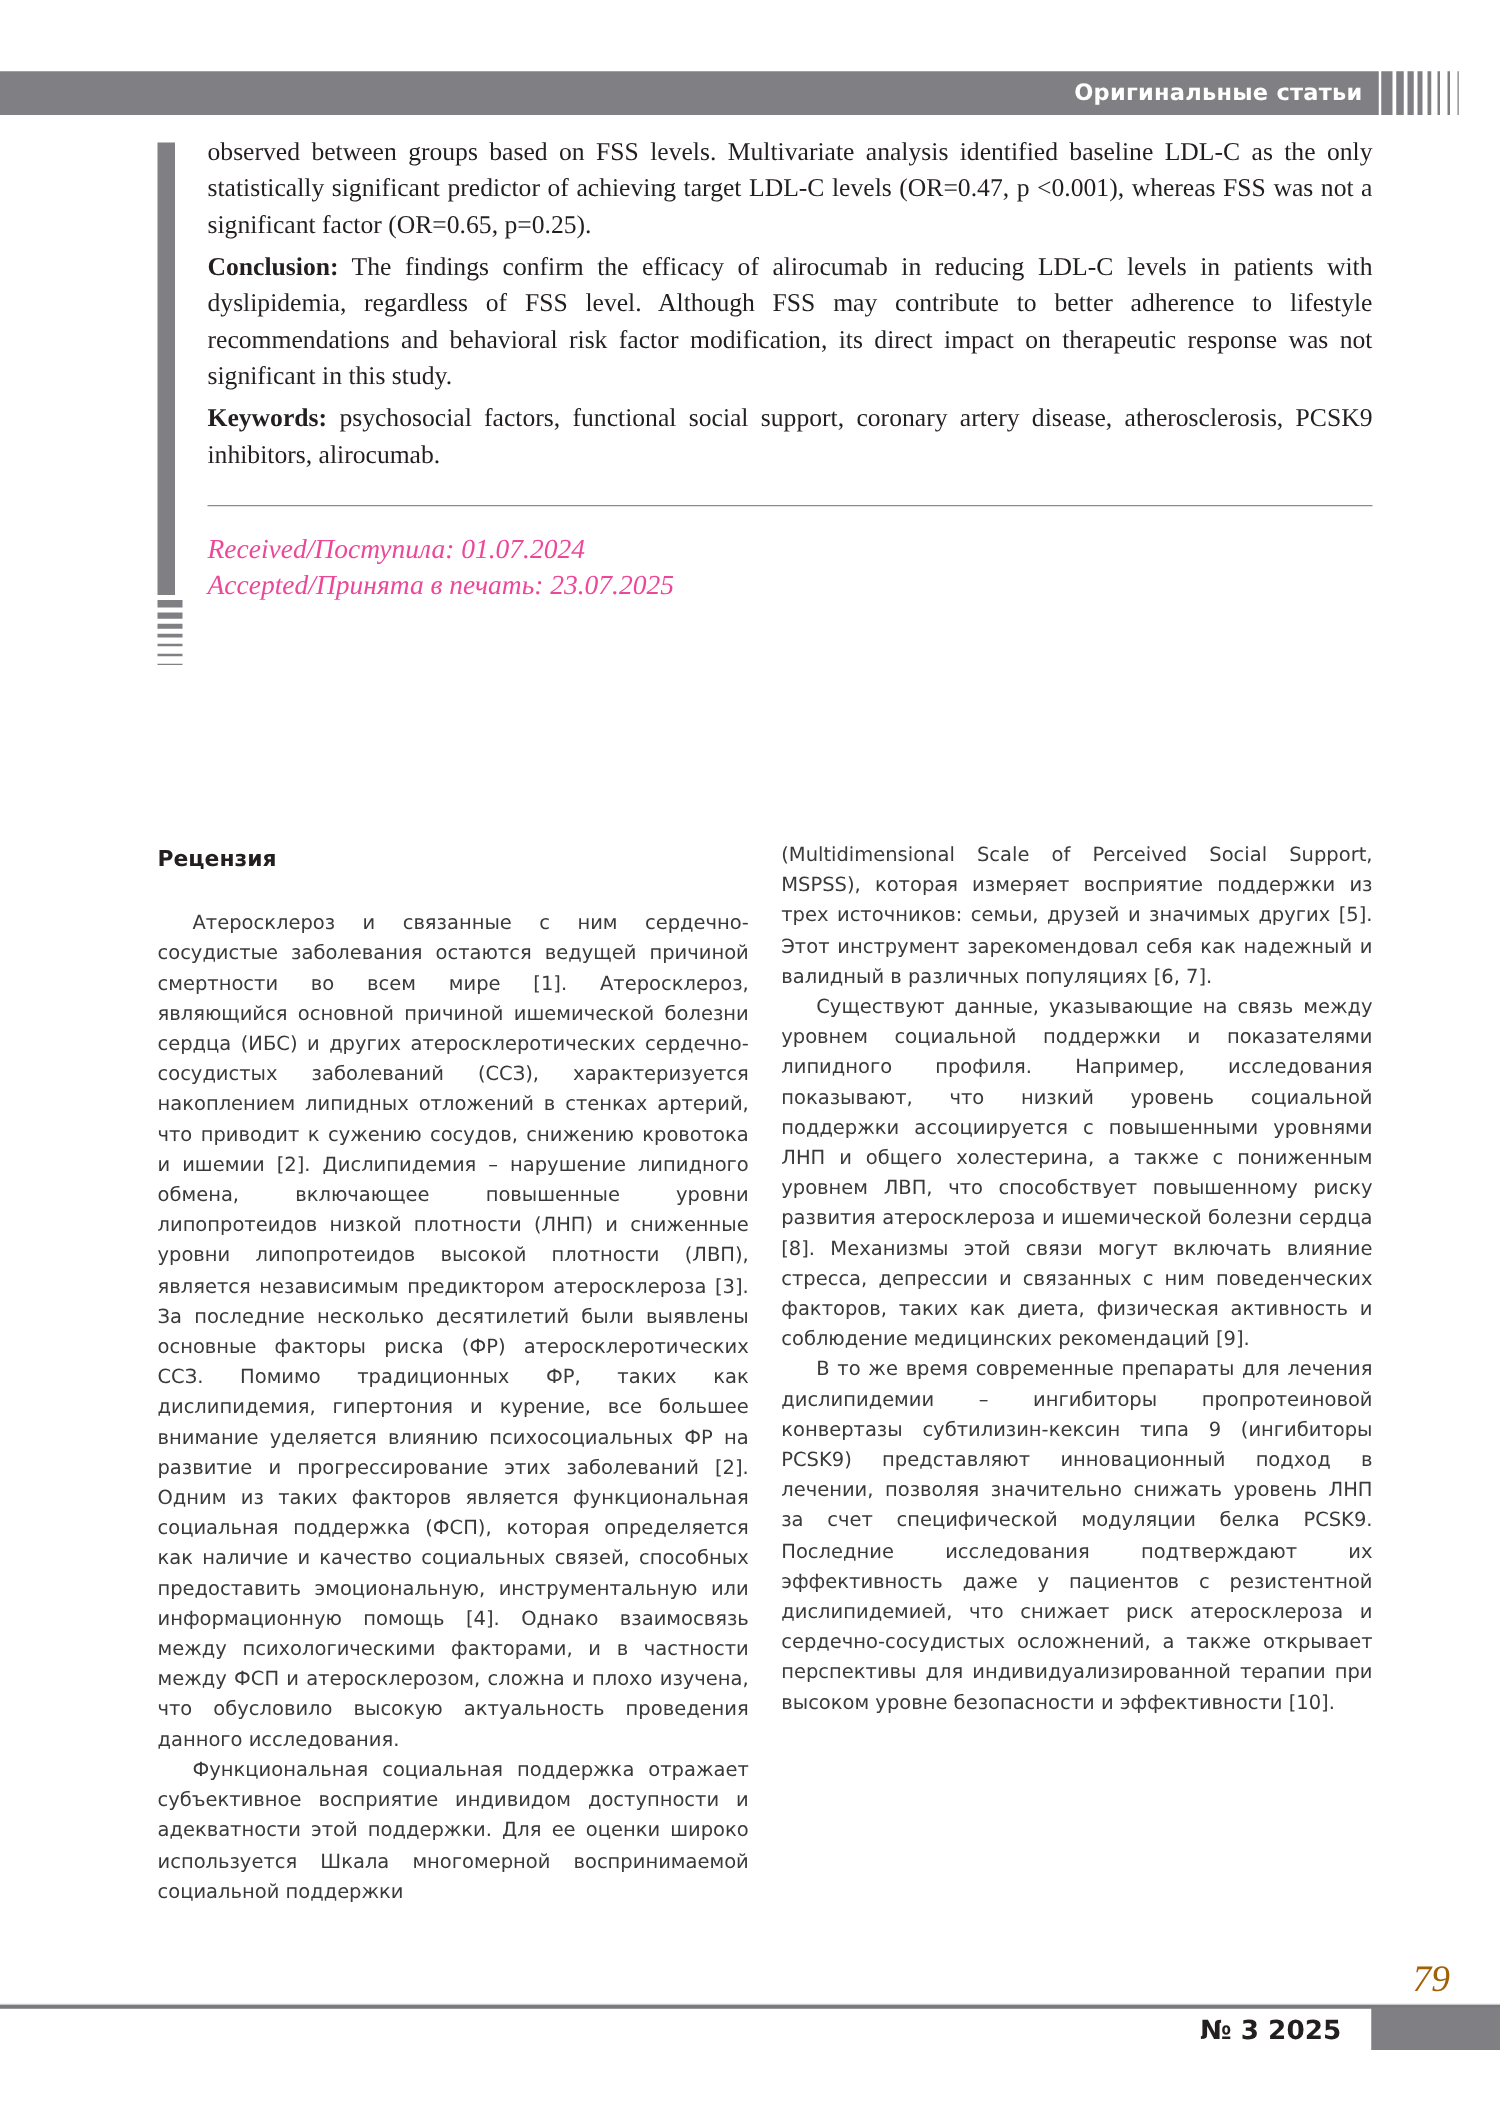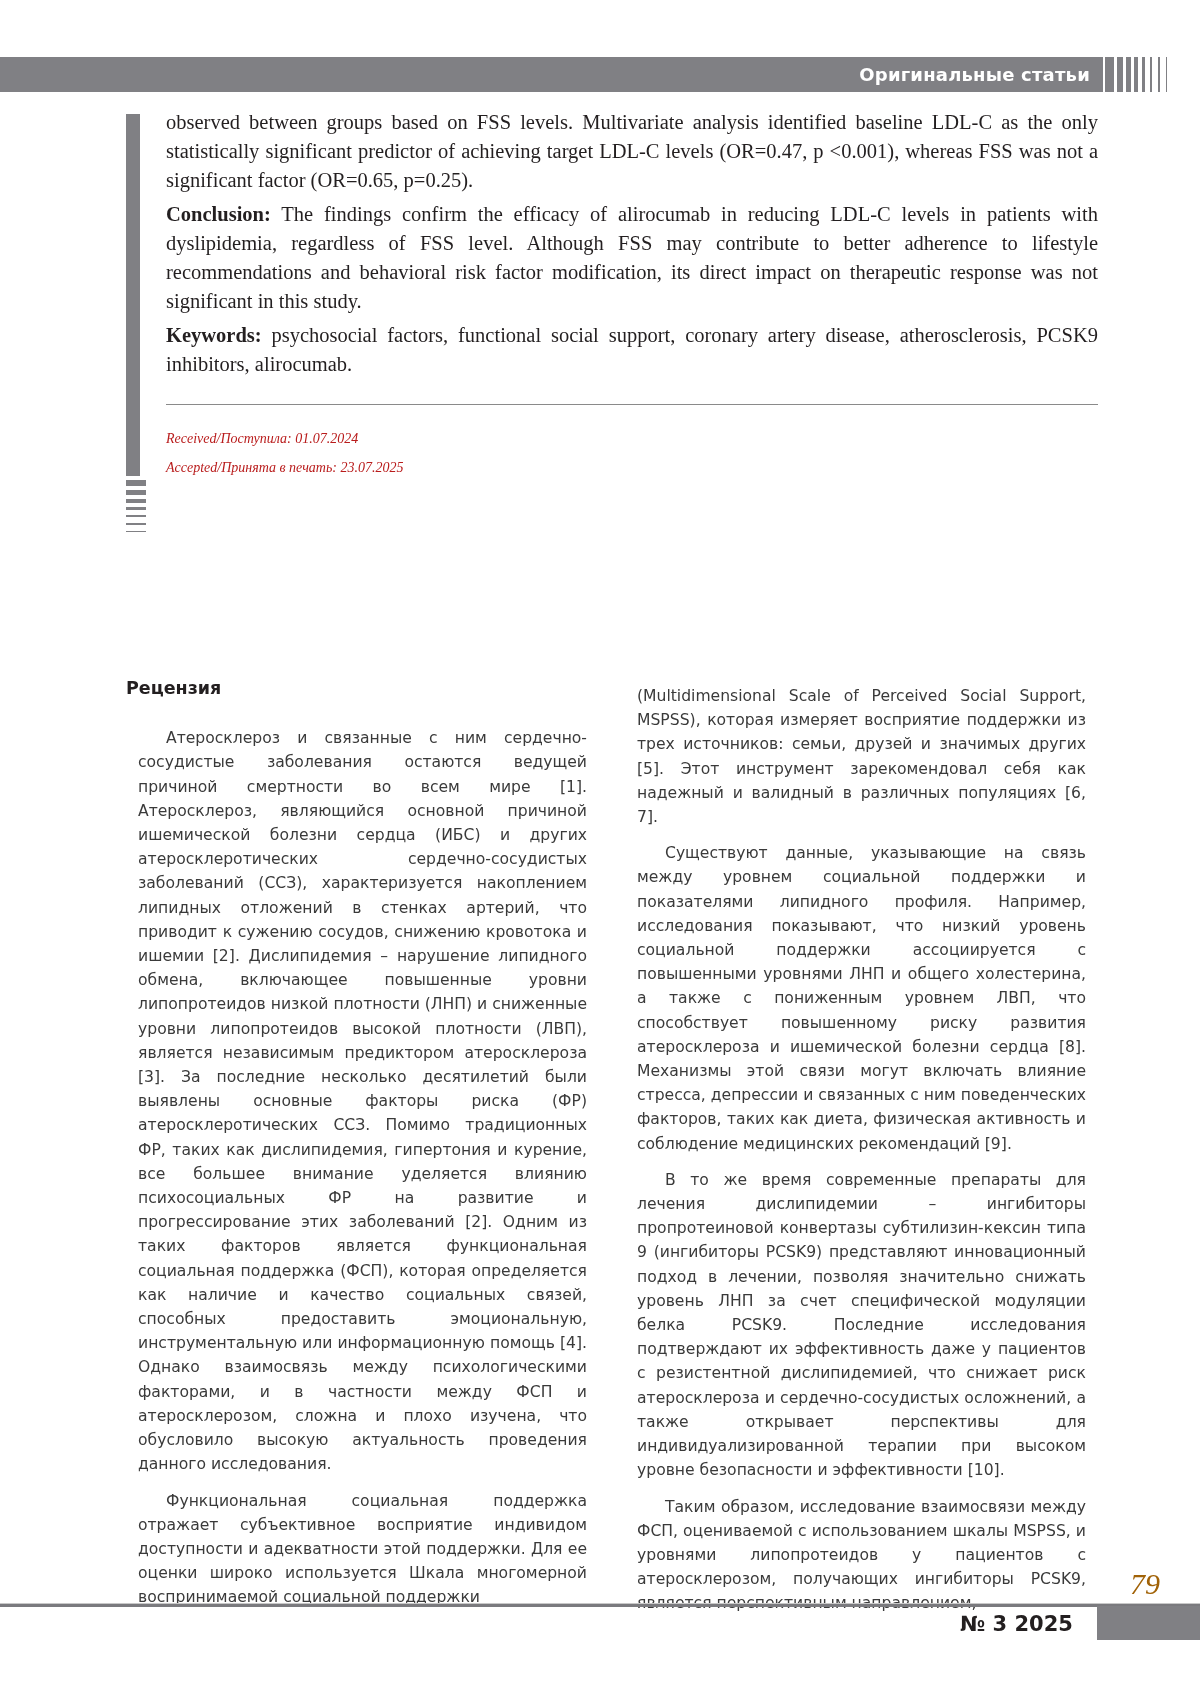--- a/index.html
+++ b/index.html
@@ -14,28 +14,28 @@
   
   .side-bar { position: absolute; left: 126px; top: 114px; width: 14px; height: 362px; background: #808084; }
   .side-ticks span { position: absolute; left: 126px; width: 20px; background: #808084; }
 
   
   .abstract { position: absolute; left: 166px; top: 108px; width: 932px; font-family: "Liberation Serif", serif; font-size: 20.5px; line-height: 29px; color: #231f20; text-align: justify; }
   .abstract p { margin: 0 0 5px 0; }
   .abstract b { font-weight: bold; }
   .abstract-rule { position: absolute; left: 166px; top: 404px; width: 932px; height: 1px; background: #8a8a8a; }
 
-  .dates { position: absolute; left: 166px; top: 424px; font-family: "Liberation Serif", serif; font-style: italic; font-size: 14px; line-height: 29px; color: #b91c1c; }
+  .dates { position: absolute; left: 166px; top: 424px; font-family: "Liberation Serif", serif; font-style: italic; font-size: 22px; line-height: 29px; color: #ec4899; }
   .dates div { white-space: nowrap; }
 
   
   .col { position: absolute; top: 672px; width: 473px; font-family: "DejaVu Sans", sans-serif; font-size: 15.6px; line-height: 24.2px; color: #3a3a3a; text-align: justify; }
   .col-left { left: 126px; }
   .col-right { left: 625px; }
-  .col p { margin: 12px; text-indent: 28px; }
+  .col p { margin: 0; text-indent: 28px; }
   .col p.noindent { text-indent: 0; }
   .section-heading { font-family: "DejaVu Sans", sans-serif; font-weight: bold; font-size: 17.5px; color: #231f20; margin: 4px 0 26px 0; text-indent: 0 !important; }
 
   
   .page-number { position: absolute; left: 1130px; top: 1567px; font-family: "Liberation Serif", serif; font-style: italic; font-size: 30px; color: #a16207; }
   .footer-rule { position: absolute; left: 0; top: 1604px; width: 1200px; height: 3px; background: #7a7a7e; }
   .footer-rule-light { position: absolute; left: 0; top: 1603px; width: 1200px; height: 1px; background: #c8c8c8; }
   .issue-label { position: absolute; left: 960px; top: 1612px; font-family: "DejaVu Sans", sans-serif; font-weight: bold; font-size: 21px; color: #231f20; }
   .footer-block { position: absolute; left: 1097px; top: 1606px; width: 103px; height: 34px; background: #808084; }
 </style>
@@ -81,20 +81,19 @@
 <div class="col col-left">
   <div class="section-heading">Рецензия</div>
   <p>Атеросклероз и связанные с ним сердечно-сосудистые заболевания остаются ведущей причиной смертности во всем мире [1]. Атеросклероз, являющийся основной причиной ишемической болезни сердца (ИБС) и других атеросклеротических сердечно-сосудистых заболеваний (ССЗ), характеризуется накоплением липидных отложений в стенках артерий, что приводит к сужению сосудов, снижению кровотока и ишемии [2]. Дислипидемия – нарушение липидного обмена, включающее повышенные уровни липопротеидов низкой плотности (ЛНП) и сниженные уровни липопротеидов высокой плотности (ЛВП), является независимым предиктором атеросклероза [3]. За последние несколько десятилетий были выявлены основные факторы риска (ФР) атеросклеротических ССЗ. Помимо традиционных ФР, таких как дислипидемия, гипертония и курение, все большее внимание уделяется влиянию психосоциальных ФР на развитие и прогрессирование этих заболеваний [2]. Одним из таких факторов является функциональная социальная поддержка (ФСП), которая определяется как наличие и качество социальных связей, способных предоставить эмоциональную, инструментальную или информационную помощь [4]. Однако взаимосвязь между психологическими факторами, и в частности между ФСП и атеросклерозом, сложна и плохо изучена, что обусловило высокую актуальность проведения данного исследования.</p>
   <p>Функциональная социальная поддержка отражает субъективное восприятие индивидом доступности и адекватности этой поддержки. Для ее оценки широко используется Шкала многомерной воспринимаемой социальной поддержки</p>
 </div>
 
 <div class="col col-right">
   <p class="noindent">(Multidimensional Scale of Perceived Social Support, MSPSS), которая измеряет восприятие поддержки из трех источников: семьи, друзей и значимых других [5]. Этот инструмент зарекомендовал себя как надежный и валидный в различных популяциях [6, 7].</p>
   <p>Существуют данные, указывающие на связь между уровнем социальной поддержки и показателями липидного профиля. Например, исследования показывают, что низкий уровень социальной поддержки ассоциируется с повышенными уровнями ЛНП и общего холестерина, а также с пониженным уровнем ЛВП, что способствует повышенному риску развития атеросклероза и ишемической болезни сердца [8]. Механизмы этой связи могут включать влияние стресса, депрессии и связанных с ним поведенческих факторов, таких как диета, физическая активность и соблюдение медицинских рекомендаций [9].</p>
   <p>В то же время современные препараты для лечения дислипидемии – ингибиторы пропротеиновой конвертазы субтилизин-кексин типа 9 (ингибиторы PCSK9) представляют инновационный подход в лечении, позволяя значительно снижать уровень ЛНП за счет специфической модуляции белка PCSK9. Последние исследования подтверждают их эффективность даже у пациентов с резистентной дислипидемией, что снижает риск атеросклероза и сердечно-сосудистых осложнений, а также открывает перспективы для индивидуализированной терапии при высоком уровне безопасности и эффективности [10].</p>
-  <p>Таким образом, исследование взаимосвязи между ФСП, оцениваемой с использованием шкалы MSPSS, и уровнями липопротеидов у пациентов с атеросклерозом, получающих ингибиторы PCSK9, является перспективным направлением,</p>
 </div>
 
 <div class="page-number">79</div>
 <div class="footer-rule-light"></div>
 <div class="footer-rule"></div>
 <div class="issue-label">№ 3 2025</div>
 <div class="footer-block"></div>
 
 </body></html>

